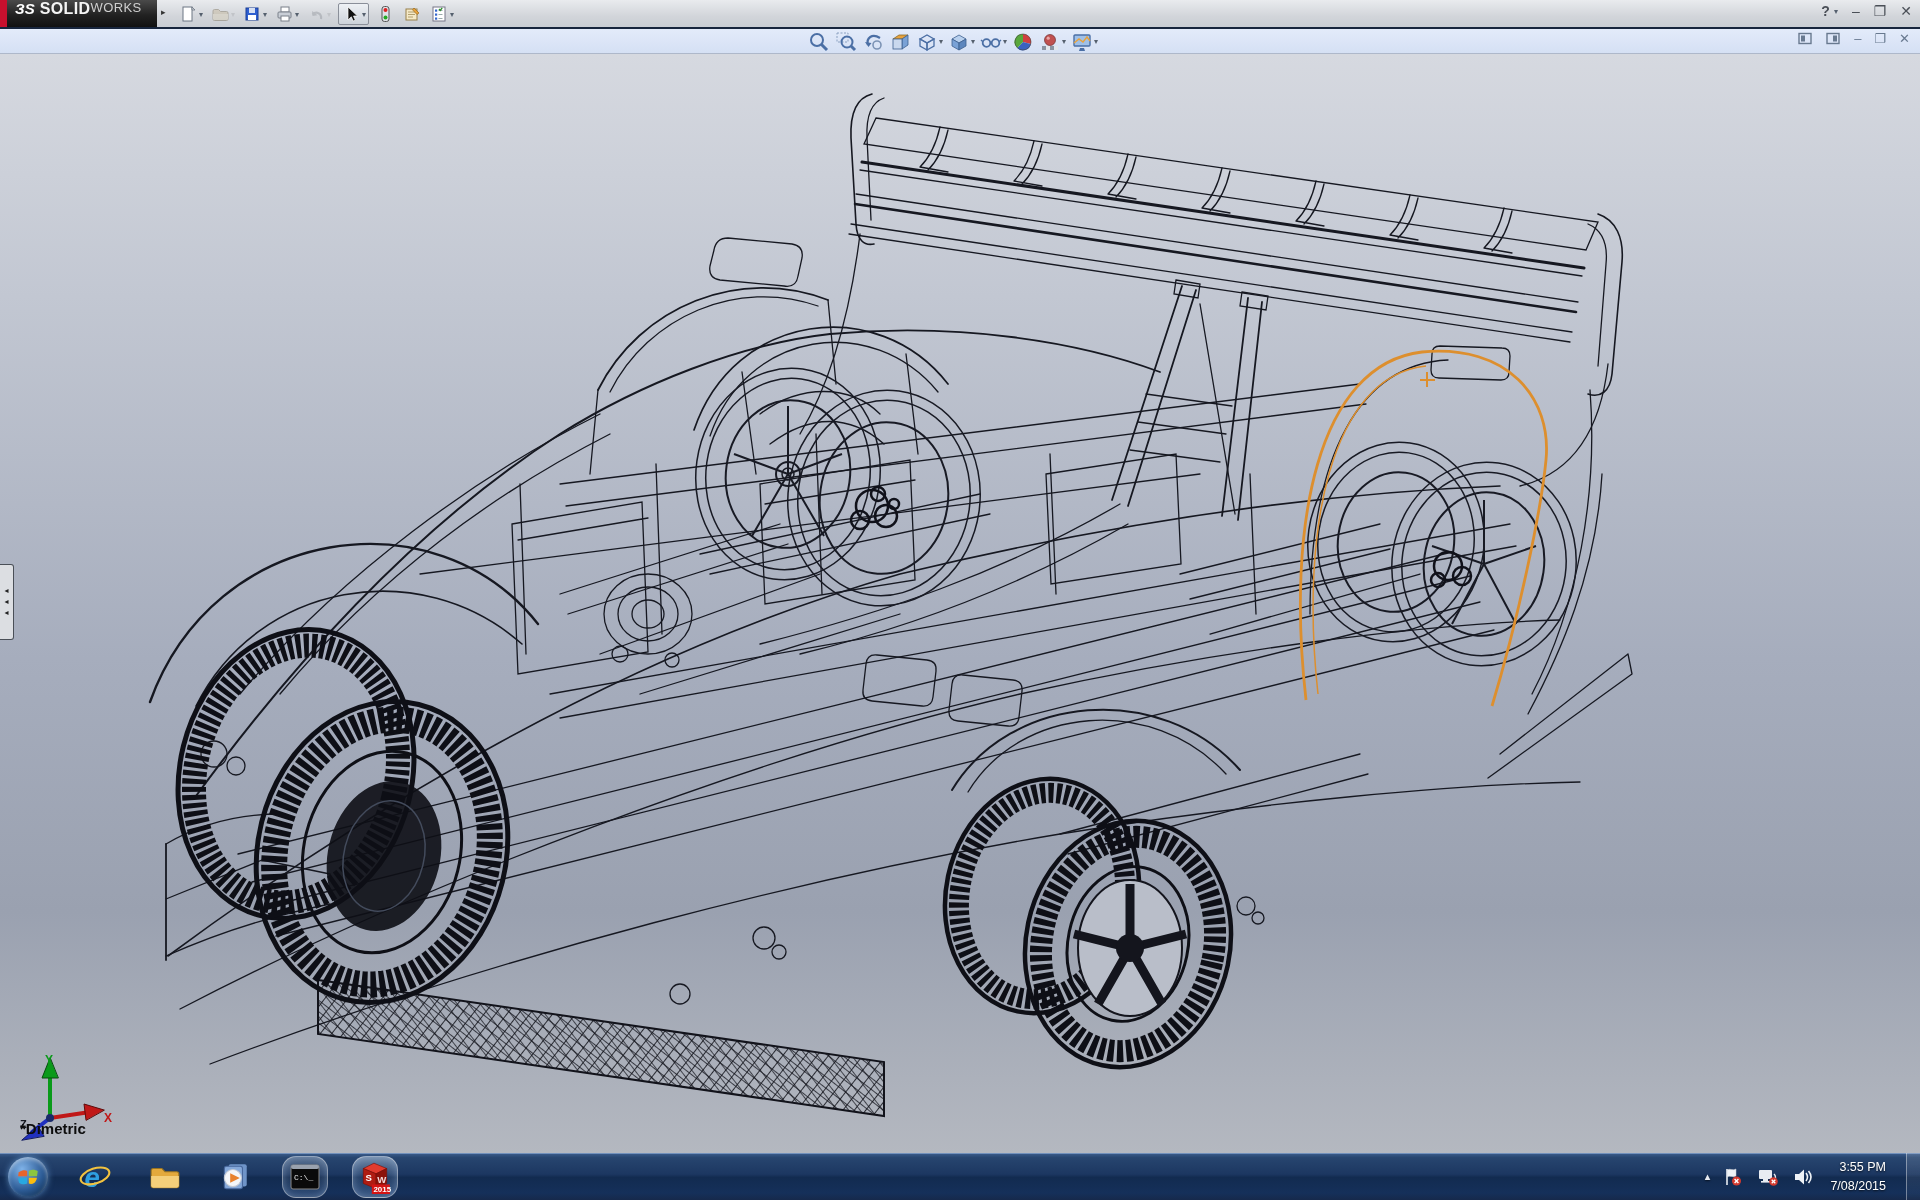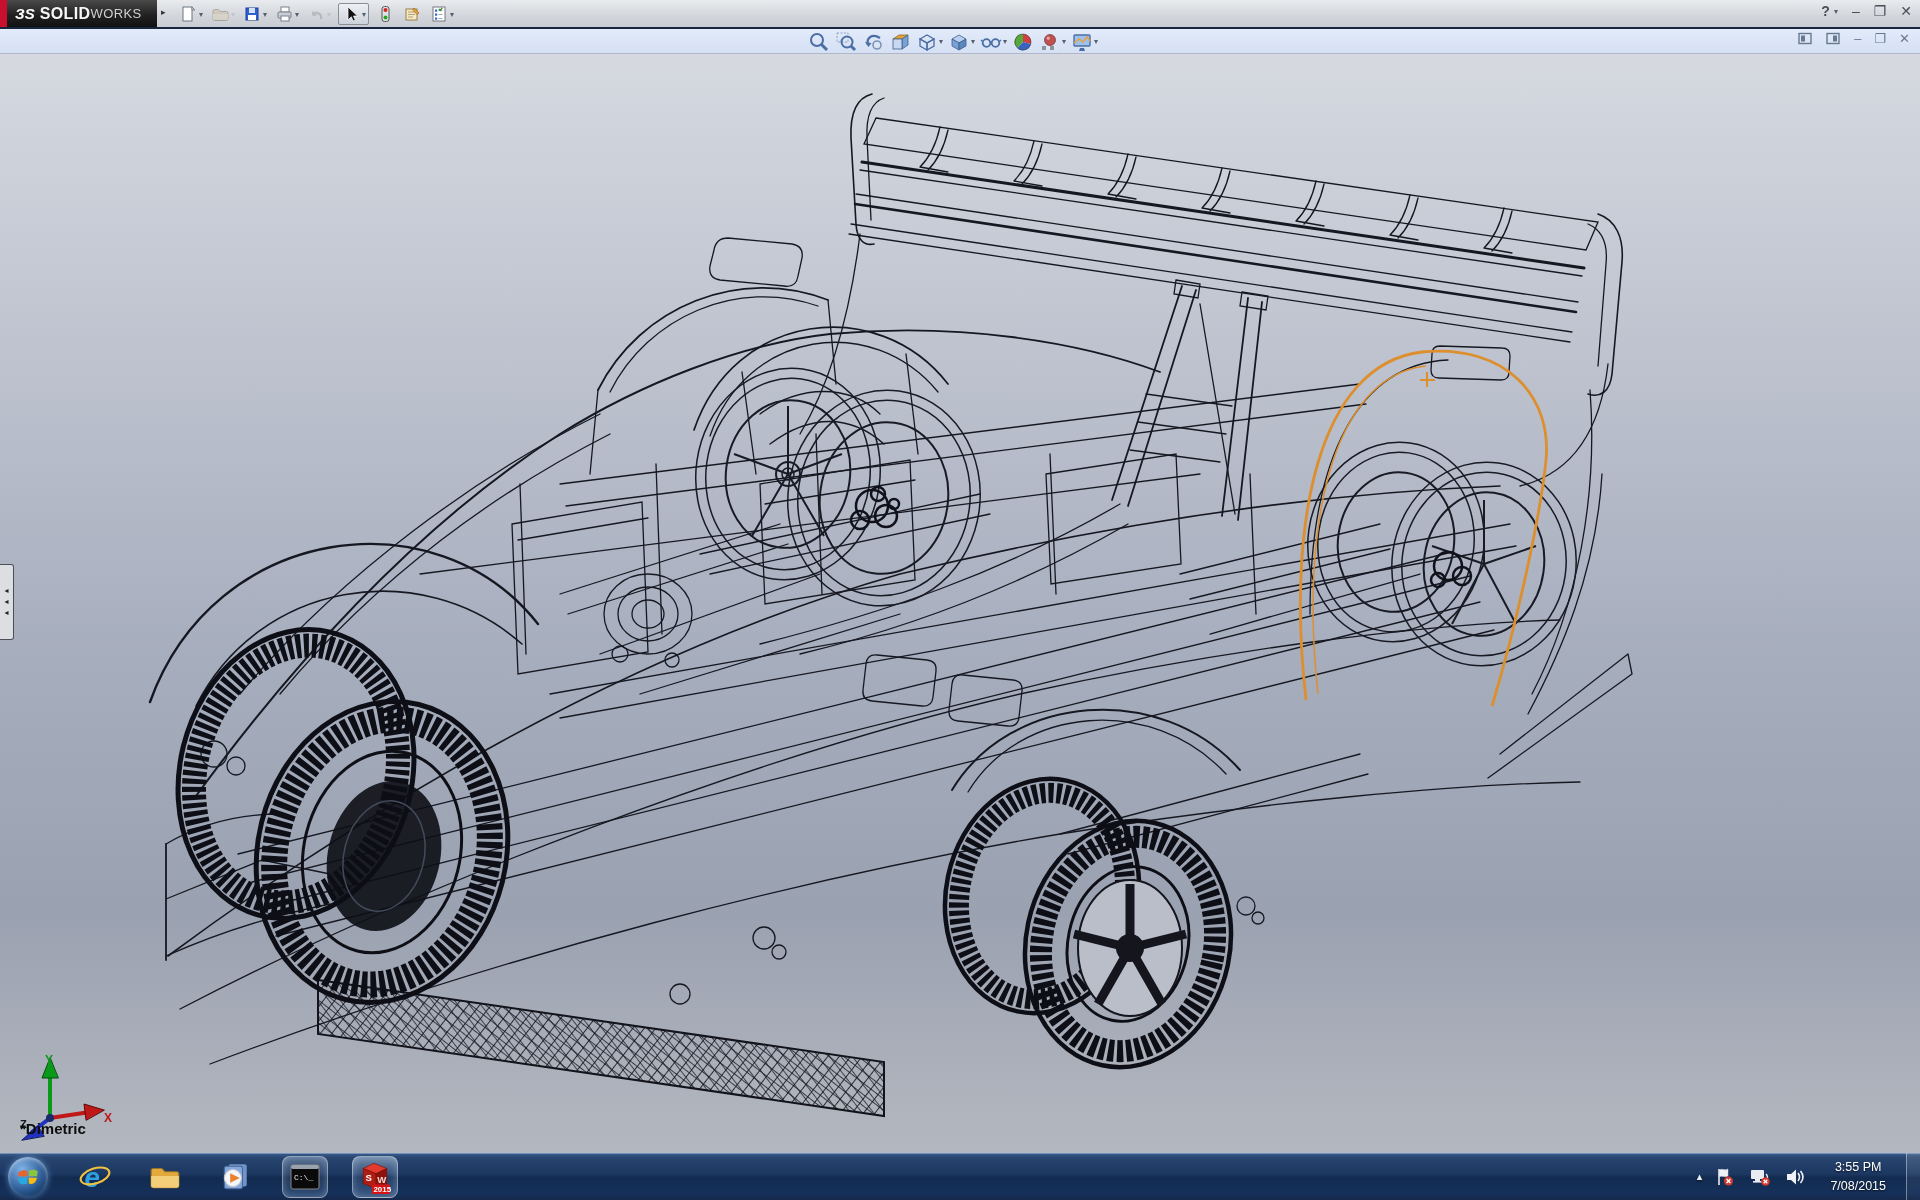--- a/index.html
+++ b/index.html
@@ -3,21 +3,21 @@
 <meta charset="utf-8">
 <style>
   html,body{margin:0;padding:0;width:1920px;height:1200px;overflow:hidden;
     font-family:"Liberation Sans",sans-serif;background:#9aa0ad;}
   *{box-sizing:border-box;}
   
   #titlebar{position:absolute;top:0;left:0;width:1920px;height:27px;
     background:linear-gradient(#e9ebee,#d2d5da 60%,#c9cdd3);}
   #brand-red{position:absolute;left:0;top:0;width:7px;height:27px;background:var(--logo-red,#c8102e);}
   #brand-block{position:absolute;left:7px;top:0;width:150px;height:27px;
-    background:linear-gradient(#4a4a4a,#222 55%,#111);display:flex;align-items:center;padding-left:8px;}
+    background:linear-gradient(#4a4a4a,#222 55%,#111);display:flex;padding-left:8px;}
   #brand-block .mark{color:#fff;font-style:italic;font-weight:bold;font-size:15px;margin-right:5px;}
   #brand-block .solid{color:#f5f5f5;font-weight:bold;font-size:16px;letter-spacing:.4px;}
   #brand-block .works{color:#cfcfcf;font-size:13px;letter-spacing:.4px;}
   #menu-expand{position:absolute;left:161px;top:7px;font-size:9px;color:#333;}
   #main-toolbar{position:absolute;left:178px;top:2px;height:24px;display:flex;align-items:center;}
   .tb-item{display:flex;align-items:center;margin-right:7px;}
   .tb-icon{width:20px;height:20px;display:flex;align-items:center;justify-content:center;}
   .dd{font-size:8px;color:#55606e;margin-left:1px;}
   .dd.dim{color:#a8aeb8;}
   .pressed{border:1px solid #8a8f99;background:linear-gradient(#eef1f5,#ccd2da);border-radius:2px;
@@ -46,32 +46,32 @@
     align-items:center;justify-content:center;gap:3px;}
   #panel-tab span{font-size:8px;line-height:8px;color:#222;}
   #triad{position:absolute;left:12px;top:996px;}
   #view-name{position:absolute;left:20px;top:1066px;font-size:15px;color:#0d0d0d;font-weight:700;}
   
   #taskbar{position:absolute;top:1153px;left:0;width:1920px;height:47px;
     background:linear-gradient(180deg,var(--taskbar-top,#3d5e8e) 0%,#27456f 10%,#1c3761 45%,
       #122b50 52%,#15305a 85%,var(--taskbar-bottom,#16294b) 100%);
     box-shadow:inset 0 1px 0 rgba(160,190,230,.55);display:flex;align-items:center;}
   .tb-app{width:46px;height:42px;margin-left:24px;display:flex;align-items:center;justify-content:center;}
-  .tb-app.framed{border:1px solid rgba(255,255,255,.45);border-radius:8px;
+  .tb-app.framed{border:1px solid rgba(255,255,255,.45);border-radius:14px;
     background:linear-gradient(rgba(255,255,255,.22),rgba(255,255,255,.06) 50%,rgba(130,170,220,.18));
     box-shadow:inset 0 0 8px rgba(200,225,255,.35);}
   .tb-app.active{background:linear-gradient(rgba(225,240,255,.38),rgba(160,200,245,.14) 50%,rgba(130,170,220,.28));}
   #start-orb{width:40px;height:40px;margin-left:8px;border-radius:50%;
     background:radial-gradient(circle at 35% 30%,#7fb2e8,#2d5c96 55%,#123257 85%);
     box-shadow:0 0 6px rgba(120,180,240,.6),inset 0 2px 4px rgba(255,255,255,.5);
     display:flex;align-items:center;justify-content:center;}
   #tray{position:absolute;right:0;top:0;height:47px;display:flex;align-items:center;gap:12px;padding-right:0;}
   #tray-arrow{color:#e8ecf2;font-size:11px;text-shadow:0 1px 2px rgba(0,0,0,.6);}
-  #clock{color:#fff;font-size:12.5px;text-align:center;line-height:1.45;
-    text-shadow:0 1px 2px rgba(0,0,0,.7);margin-left:12px;}
+  #clock{color:#fff;font-size:12.5px;text-align:right;line-height:1.45;
+    text-shadow:0 1px 2px rgba(0,0,0,.7);margin-left:4px;}
   #show-desktop{width:14px;height:47px;margin-left:8px;border-left:1px solid rgba(255,255,255,.4);
     background:linear-gradient(rgba(255,255,255,.12),rgba(255,255,255,.02));}
   svg{display:block;}
 </style>
 </head>
 <body>
 
 <div id="titlebar">
   <div id="brand-red"></div>
   <div id="brand-block">

